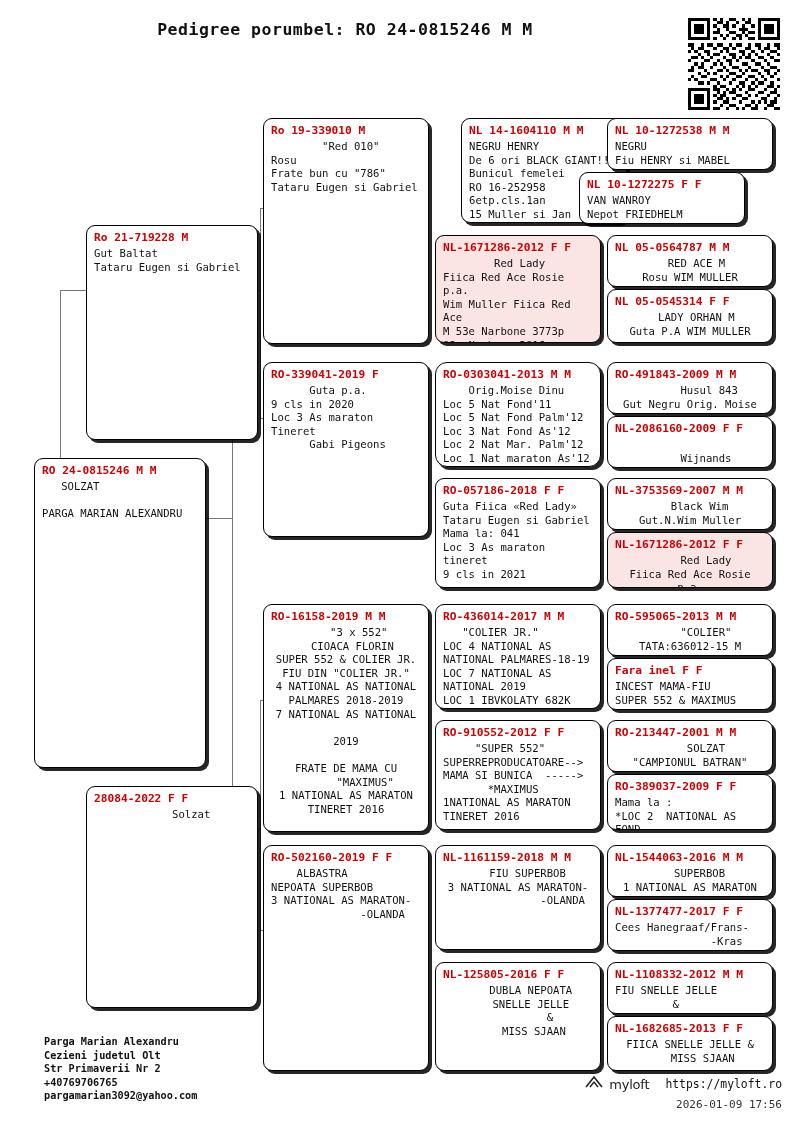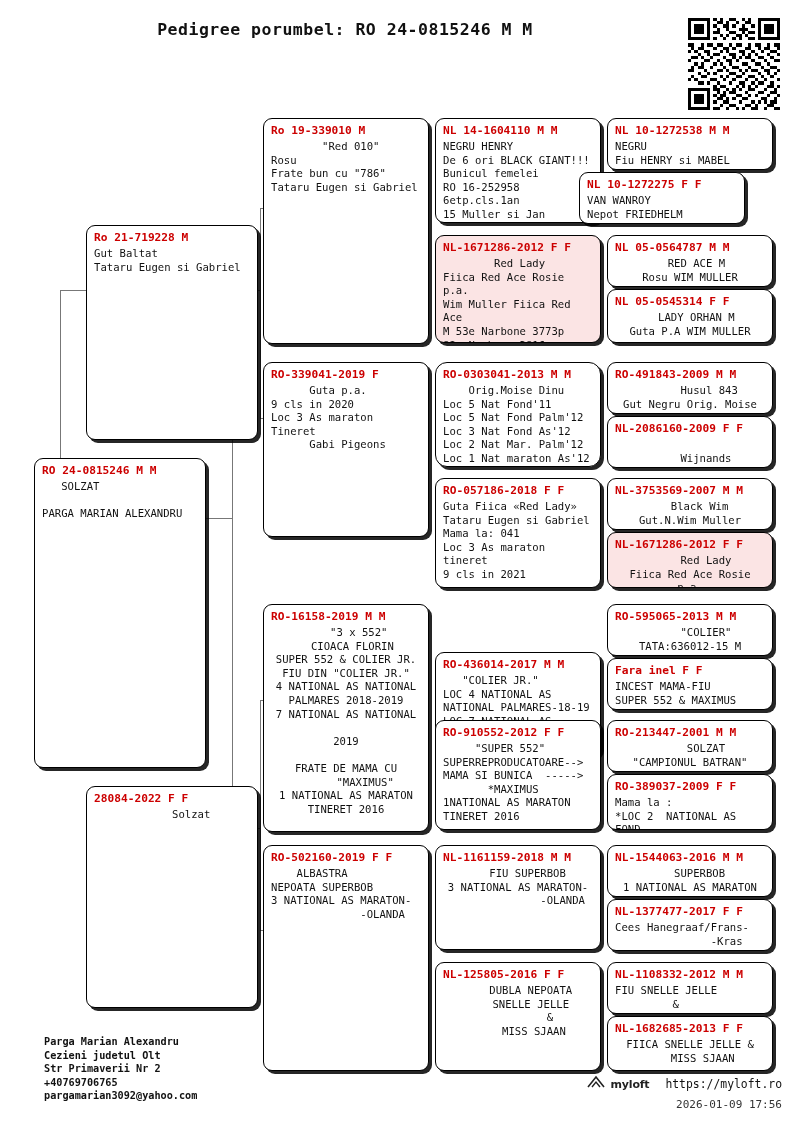--- a/index.html
+++ b/index.html
@@ -77,21 +77,21 @@
     white-space: pre-line;
   }
   .brand {
     position: absolute;
     right: 18px; bottom: 20px;
     text-align: right;
   }
   .brand-row { display: flex; align-items: center; justify-content: flex-end; gap: 6px; }
   .brand-name {
     font-family: "DejaVu Sans", sans-serif;
-    font-weight: bold; font-size: 11px; color: #222;
+    font-weight: normal; font-size: 13px; color: #222;
     letter-spacing: -0.2px;
   }
   .brand-url {
     font-family: "DejaVu Sans Mono", monospace;
     font-size: 11.4px; color: #111; margin-left: 10px;
   }
   .brand-date {
     font-family: "DejaVu Sans Mono", monospace;
     font-size: 11px; color: #333; margin-top: 4px; text-align: right;
   }
@@ -390,21 +390,21 @@
   </div>
 
   <div class="card" style="left:263px; top:845px; width:166px; height:226px;">
     <div class="hdr">RO-502160-2019 F F</div>
     <div class="body">    ALBASTRA
 NEPOATA SUPERBOB
 3 NATIONAL AS MARATON-
               -OLANDA</div>
   </div>
 
-  <div class="card" style="left:435px; top:118px; width:166px; height:105px;">
+  <div class="card" style="left:461px; top:118px; width:166px; height:105px;">
     <div class="hdr">NL 14-1604110 M M</div>
     <div class="body">NEGRU HENRY
 De 6 ori BLACK GIANT!!!
 Bunicul femelei
 RO 16-252958
 6etp.cls.1an
 15 Muller si Jan</div>
   </div>
 
   <div class="card pink" style="left:435px; top:235px; width:166px; height:108px;">
@@ -428,21 +428,21 @@
 
   <div class="card" style="left:435px; top:478px; width:166px; height:110px;">
     <div class="hdr">RO-057186-2018 F F</div>
     <div class="body">Guta Fiica «Red Lady»
 Tataru Eugen si Gabriel
 Mama la: 041
 Loc 3 As maraton tineret
 9 cls in 2021</div>
   </div>
 
-  <div class="card" style="left:435px; top:604px; width:166px; height:105px;margin-top:48px;">
+  <div class="card" style="left:435px; top:604px; width:166px; height:105px;">
     <div class="hdr">RO-436014-2017 M M</div>
     <div class="body">   "COLIER JR."
 LOC 4 NATIONAL AS
 NATIONAL PALMARES-18-19
 LOC 7 NATIONAL AS
 NATIONAL 2019
 LOC 1 IBVKOLATY 682K</div>
   </div>
 
   <div class="card" style="left:435px; top:720px; width:166px; height:110px;">

